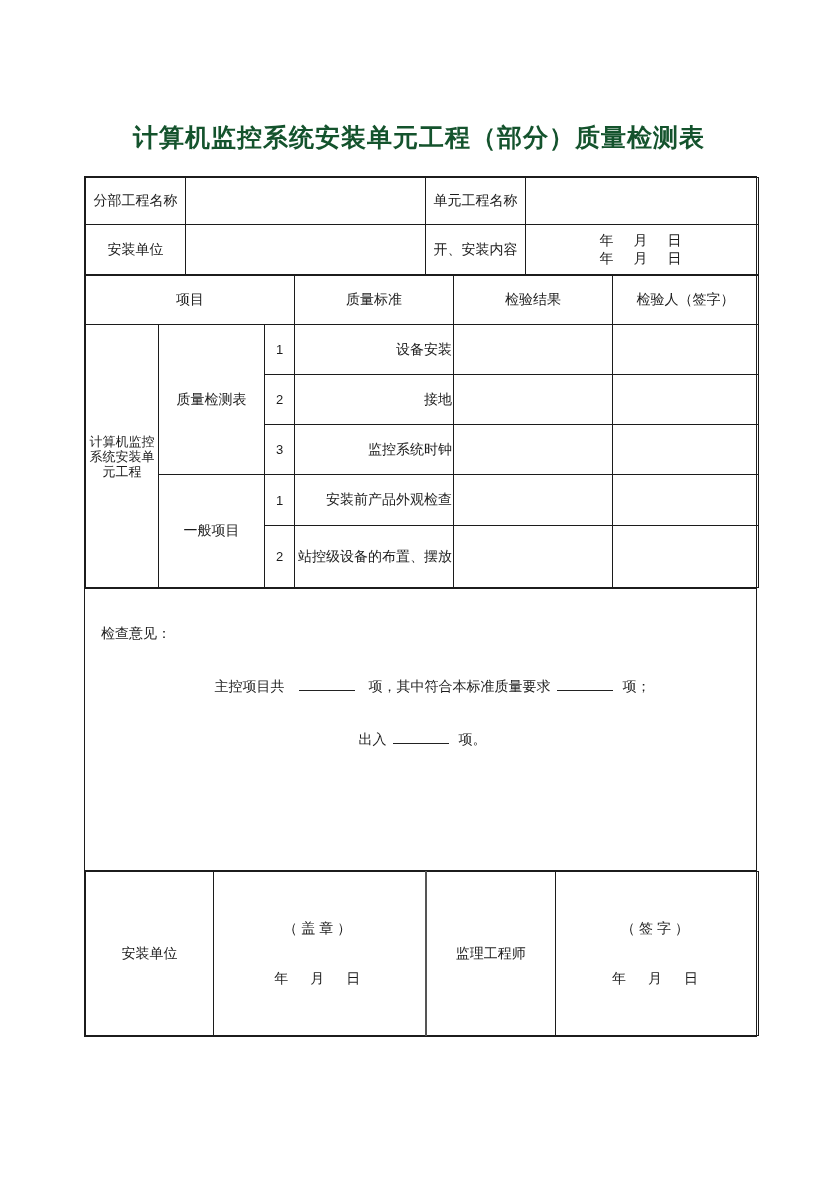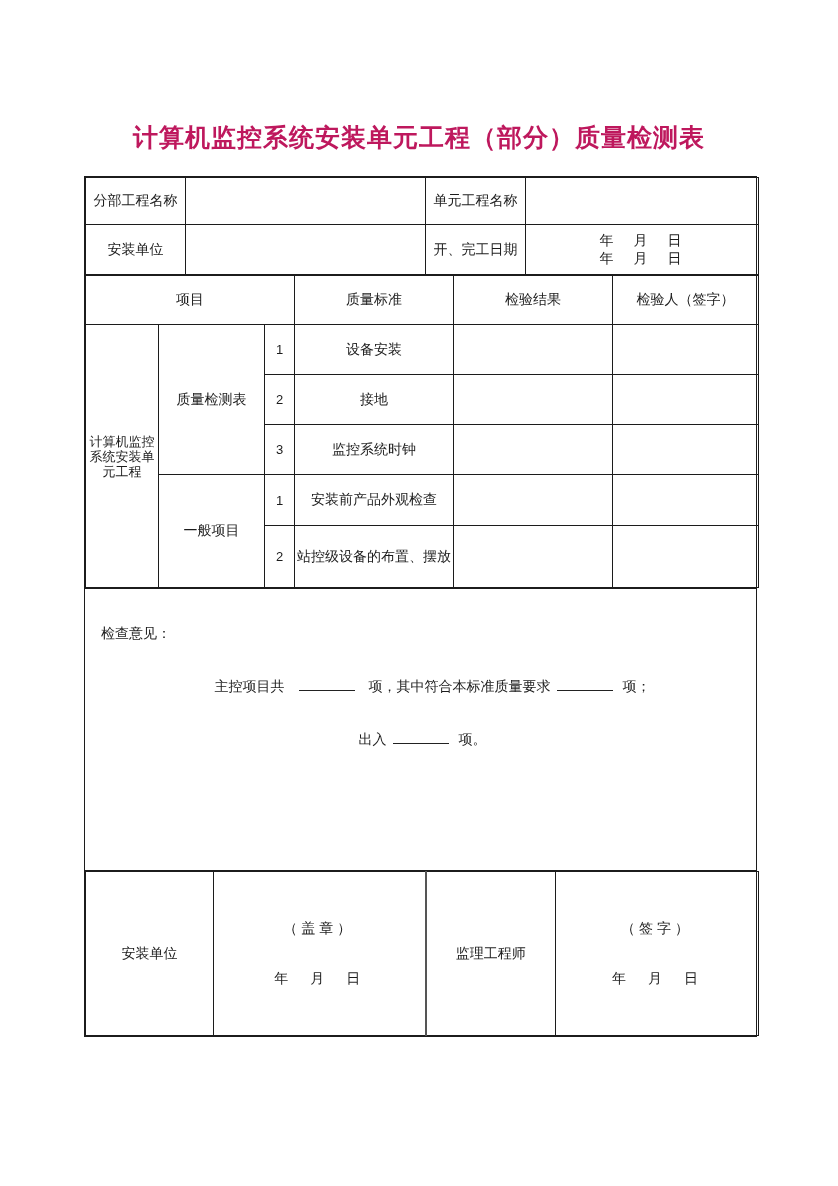--- a/index.html
+++ b/index.html
@@ -10,21 +10,21 @@
     color: #1c1c1c;
     position: relative;
     overflow: hidden;
   }
   .page { position: absolute; inset: 0; background: #fff; }
 
   .doc-title {
     position: absolute; top: 121px; left: 0; width: 100%;
     text-align: center;
     font-size: 25px; font-weight: 700; letter-spacing: 1px;
-    color: #be185d;
+    color: #14532d;
   }
 
   .form {
     position: absolute; top: 176px; left: 84px; width: 673px;
     border: 1px solid #1c1c1c;
   }
 
   table { border-collapse: collapse; width: 100%; table-layout: fixed; }
   td, th {
     border: 1px solid #1c1c1c;
@@ -47,21 +47,21 @@
   .main-table .ir2 td { height: 50px; }
   .main-table .ir3 td { height: 50px; }
   .main-table .ir4 td { height: 51px; }
   .main-table .ir5 td { height: 62px; }
   .group-cell {
     font-size: 13px; line-height: 15px;
     padding: 0 3px;
     word-break: break-all;
   }
   .num-cell { font-size: 13px; padding: 0; }
-  .item-cell { padding: 0 1px; white-space: nowrap; }
+  .item-cell { padding: 0 1px; white-space: nowrap; text-align: right; }
 
   
   .opinion {
     height: 283px;
     border-top: 1px solid #1c1c1c;
     border-bottom: 1px solid #1c1c1c;
     padding: 36px 18px 0 16px;
     font-size: 14px;
     text-align: left;
   }
@@ -101,21 +101,21 @@
       <tbody>
           <tr class="r1">
         <td>分部工程名称</td>
         <td></td>
         <td>单元工程名称</td>
         <td></td>
       </tr>
       <tr class="r3">
         <td>安装单位</td>
         <td></td>
-        <td>开、完工日期</td>
+        <td>开、安装内容</td>
         <td class="dates-cell">
           <span class="date-group">年　月　日</span>
           <span class="date-group">年　月　日</span>
         </td>
       </tr>
     </tbody>
       </table>
 
     <table class="main-table">
       <colgroup>

